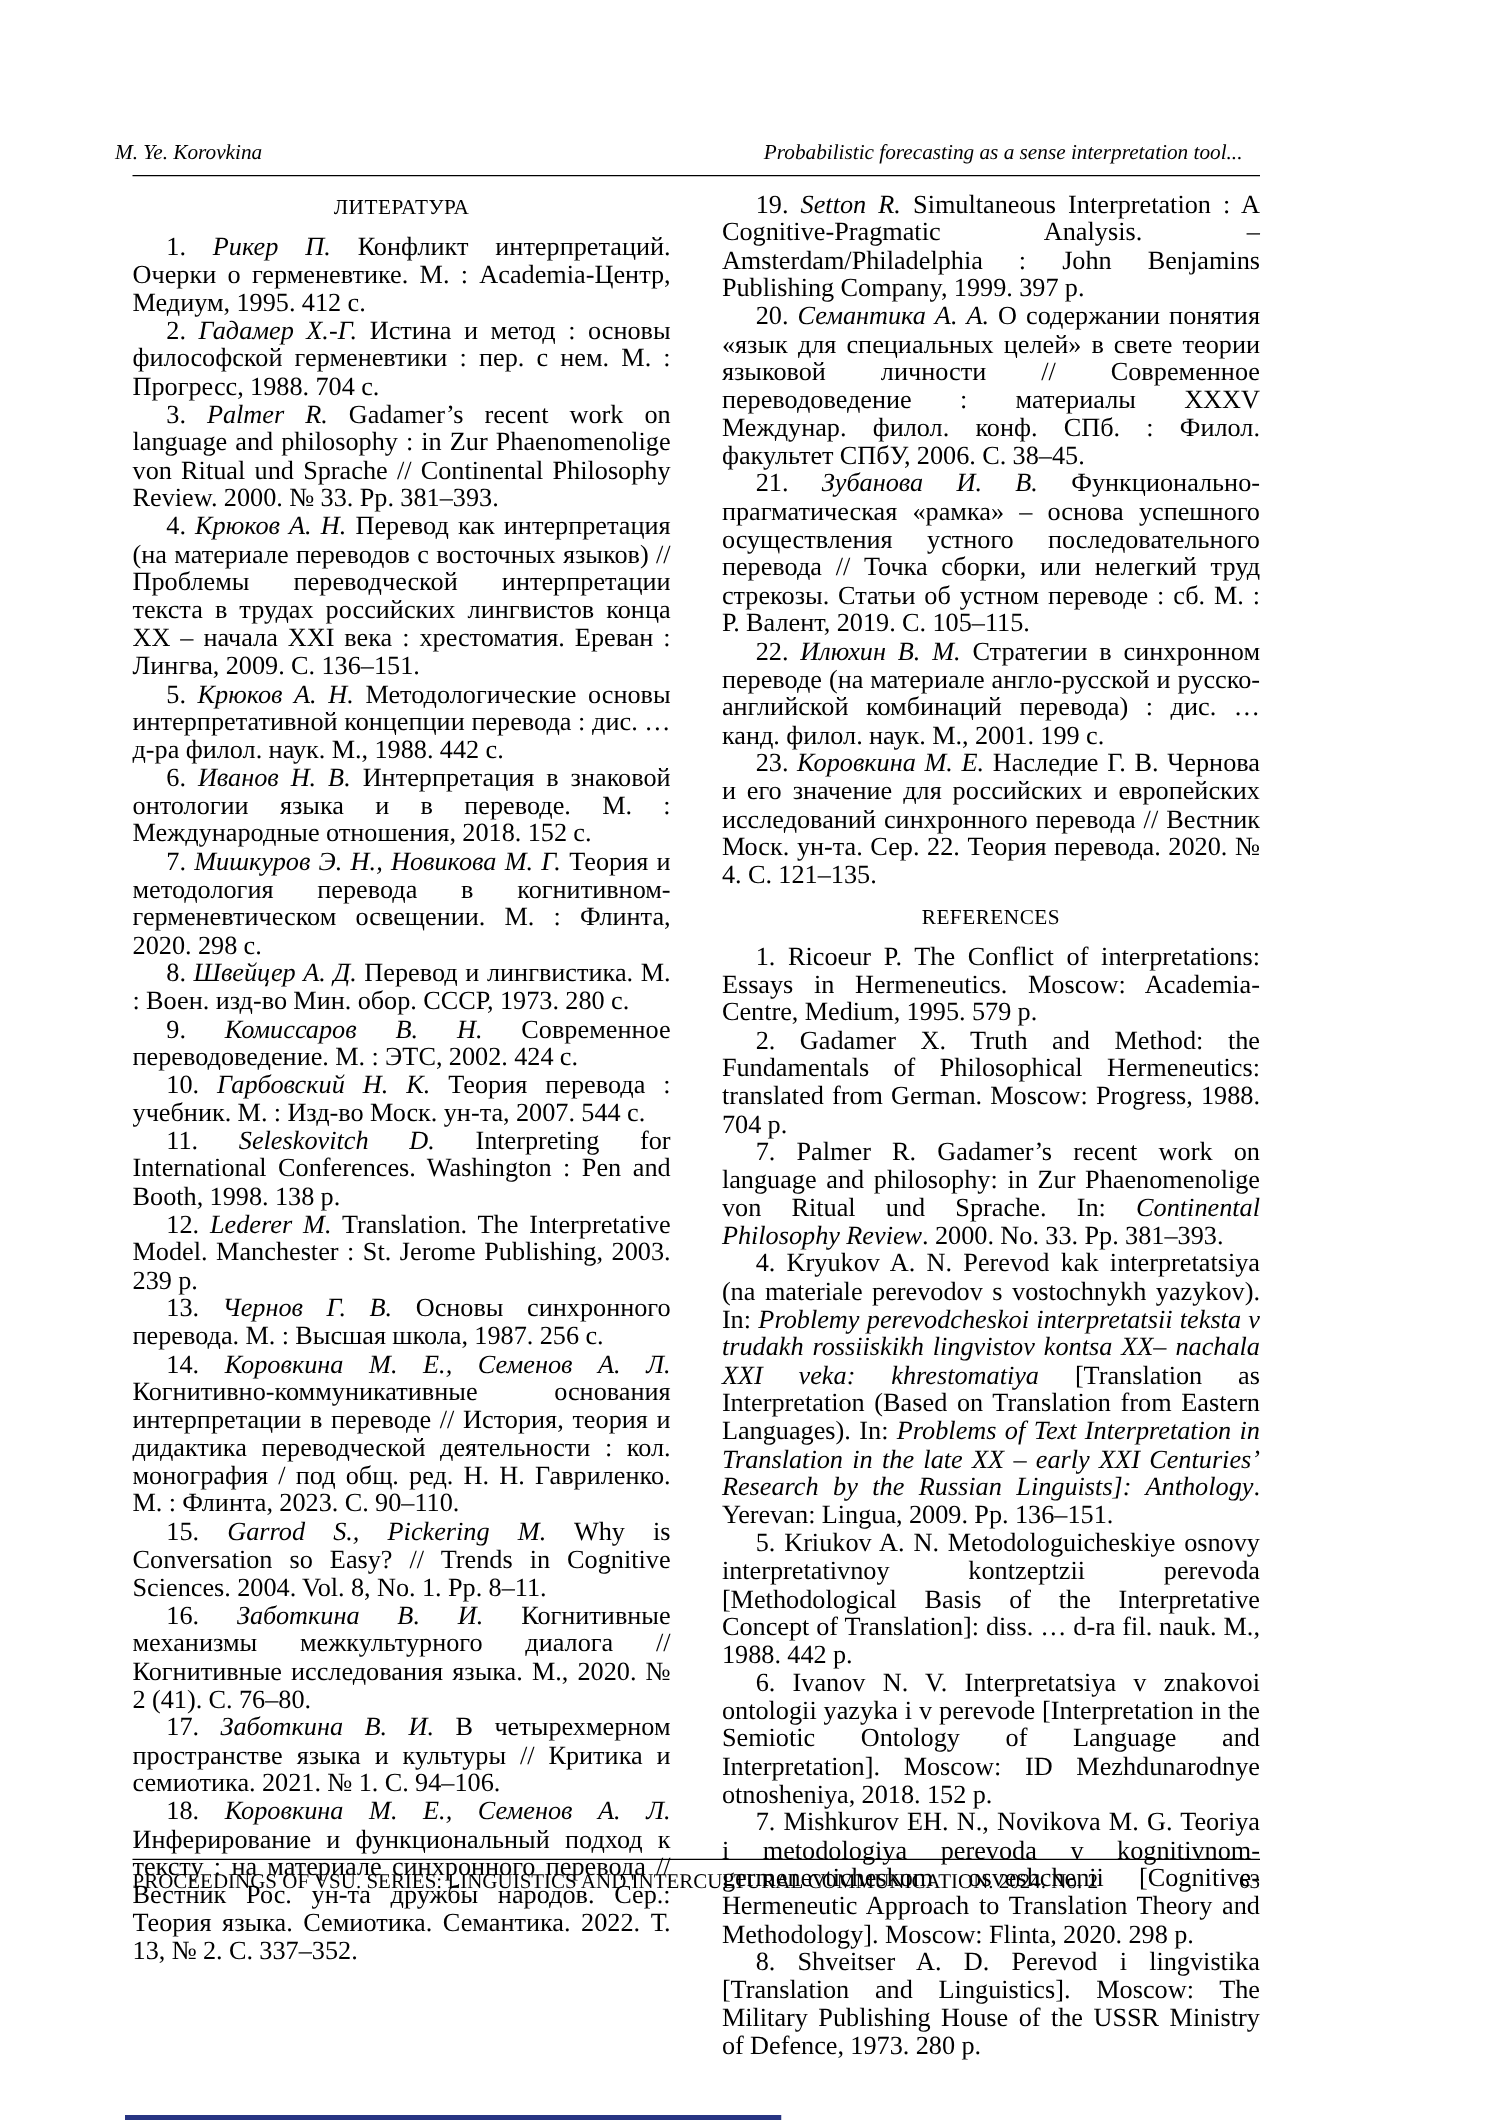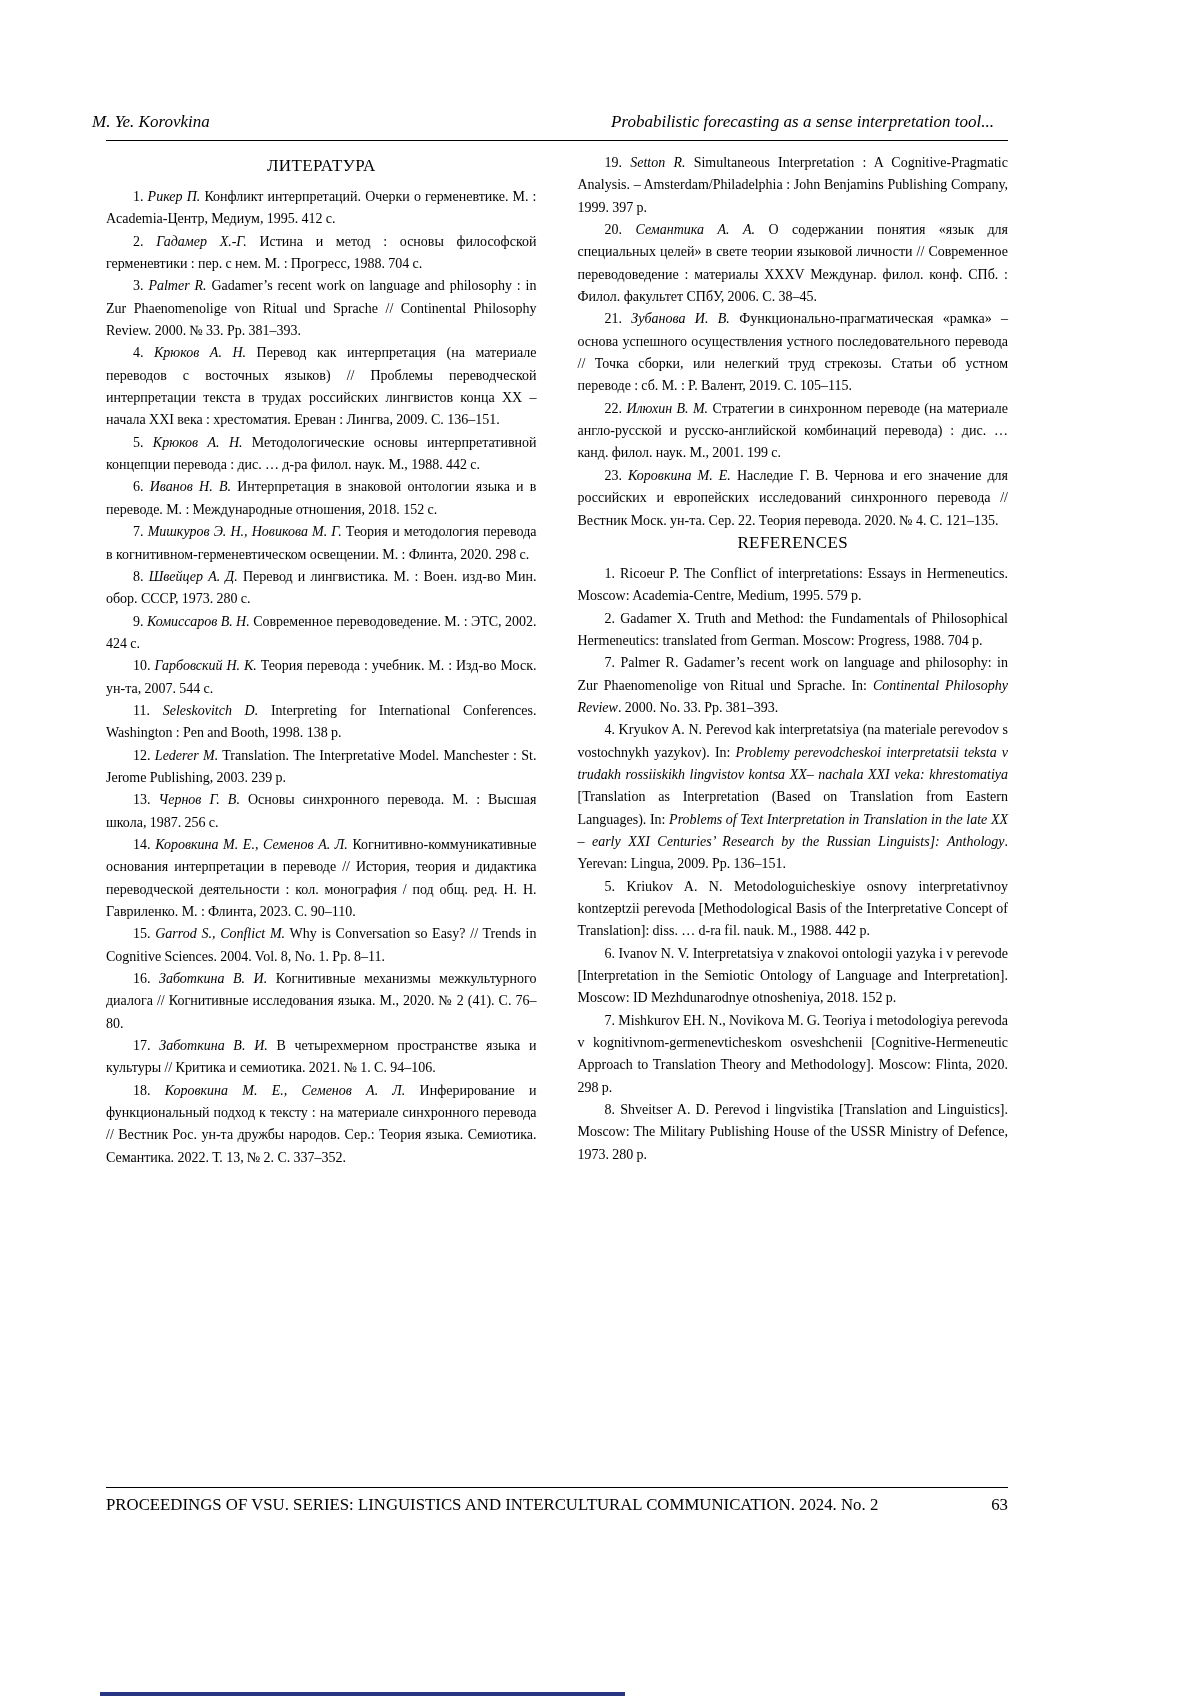--- a/index.html
+++ b/index.html
@@ -25,24 +25,24 @@
   .columns {
     position: absolute; top: 152px; left: 106px; width: 902px;
     display: flex; gap: 41px;
   }
   .col { width: 438px; }
 
   .sec-heading {
     font-size: 17px; font-weight: normal; text-align: center;
     letter-spacing: 0.4px; margin: 3px 0 9px 0; line-height: 22px;
   }
-  .refs-heading { margin-top: 0; }
+  .refs-heading { margin-top: 12px; }
 
   .ref {
-    font-size: 14px; line-height: 22.35px;
+    font-size: 21px; line-height: 22.35px;
     text-align: justify; text-indent: 27px;
     word-spacing: -0.2px;
   }
   .it { font-style: italic; }
 
   .footer { position: absolute; left: 106px; width: 902px; top: 1487px; font-family: Liberation Serif, serif; }
   .footer-rule { border-top: 1.6px solid #000; }
   .footer-line {
     display: flex; justify-content: space-between;
     padding-top: 7px; font-size: 16.8px; line-height: 20px;
@@ -75,21 +75,21 @@
           <p class="ref"><span>5. </span><span class="it">Крюков А. Н.</span><span> Методологические основы интерпретативной концепции перевода : дис. … д-ра филол. наук. М., 1988. 442 с.</span></p>
           <p class="ref"><span>6. </span><span class="it">Иванов Н. В.</span><span> Интерпретация в знаковой онтологии языка и в переводе. М. : Международные отношения, 2018. 152 с.</span></p>
           <p class="ref"><span>7. </span><span class="it">Мишкуров Э. Н., Новикова М. Г.</span><span> Теория и методология перевода в когнитивном-герменевтическом освещении. М. : Флинта, 2020. 298 с.</span></p>
           <p class="ref"><span>8. </span><span class="it">Швейцер А. Д.</span><span> Перевод и лингвистика. М. : Воен. изд-во Мин. обор. СССР, 1973. 280 с.</span></p>
           <p class="ref"><span>9. </span><span class="it">Комиссаров В. Н.</span><span> Современное переводоведение. М. : ЭТС, 2002. 424 с.</span></p>
           <p class="ref"><span>10. </span><span class="it">Гарбовский Н. К.</span><span> Теория перевода : учебник. М. : Изд-во Моск. ун-та, 2007. 544 с.</span></p>
           <p class="ref"><span>11. </span><span class="it">Seleskovitch D.</span><span> Interpreting for International Conferences. Washington : Pen and Booth, 1998. 138 p.</span></p>
           <p class="ref"><span>12. </span><span class="it">Lederer M.</span><span> Translation. The Interpretative Model. Manchester : St. Jerome Publishing, 2003. 239 p.</span></p>
           <p class="ref"><span>13. </span><span class="it">Чернов Г. В.</span><span> Основы синхронного перевода. М. : Высшая школа, 1987. 256 с.</span></p>
           <p class="ref"><span>14. </span><span class="it">Коровкина М. Е., Семенов А. Л.</span><span> Когнитивно-коммуникативные основания интерпретации в переводе // История, теория и дидактика переводческой деятельности : кол. монография / под общ. ред. Н. Н. Гавриленко. М. : Флинта, 2023. С. 90–110.</span></p>
-          <p class="ref"><span>15. </span><span class="it">Garrod S., Conflict M.</span><span> Why is Conversation so Easy? // Trends in Cognitive Sciences. 2004. Vol. 8, No. 1. Pp. 8–11.</span></p>
+          <p class="ref"><span>15. </span><span class="it">Garrod S., Pickering M.</span><span> Why is Conversation so Easy? // Trends in Cognitive Sciences. 2004. Vol. 8, No. 1. Pp. 8–11.</span></p>
           <p class="ref"><span>16. </span><span class="it">Заботкина В. И.</span><span> Когнитивные механизмы межкультурного диалога // Когнитивные исследования языка. М., 2020. № 2 (41). С. 76–80.</span></p>
           <p class="ref"><span>17. </span><span class="it">Заботкина В. И.</span><span> В четырехмерном пространстве языка и культуры // Критика и семиотика. 2021. № 1. С. 94–106.</span></p>
           <p class="ref"><span>18. </span><span class="it">Коровкина М. Е., Семенов А. Л.</span><span> Инферирование и функциональный подход к тексту : на материале синхронного перевода // Вестник Рос. ун-та дружбы народов. Сер.: Теория языка. Семиотика. Семантика. 2022. Т. 13, № 2. С. 337–352.</span></p>
         </div>
     </div>
     <div class="col">
       <div id="lit-right">
           <p class="ref"><span>19. </span><span class="it">Setton R.</span><span> Simultaneous Interpretation : A Cognitive-Pragmatic Analysis. – Amsterdam/Philadelphia : John Benjamins Publishing Company, 1999. 397 p.</span></p>
           <p class="ref"><span>20. </span><span class="it">Семантика А. А.</span><span> О содержании понятия «язык для специальных целей» в свете теории языковой личности // Современное переводоведение : материалы XXXV Междунар. филол. конф. СПб. : Филол. факультет СПбУ, 2006. С. 38–45.</span></p>
           <p class="ref"><span>21. </span><span class="it">Зубанова И. В.</span><span> Функционально-прагматическая «рамка» – основа успешного осуществления устного последовательного перевода // Точка сборки, или нелегкий труд стрекозы. Статьи об устном переводе : сб. М. : Р. Валент, 2019. С. 105–115.</span></p>

